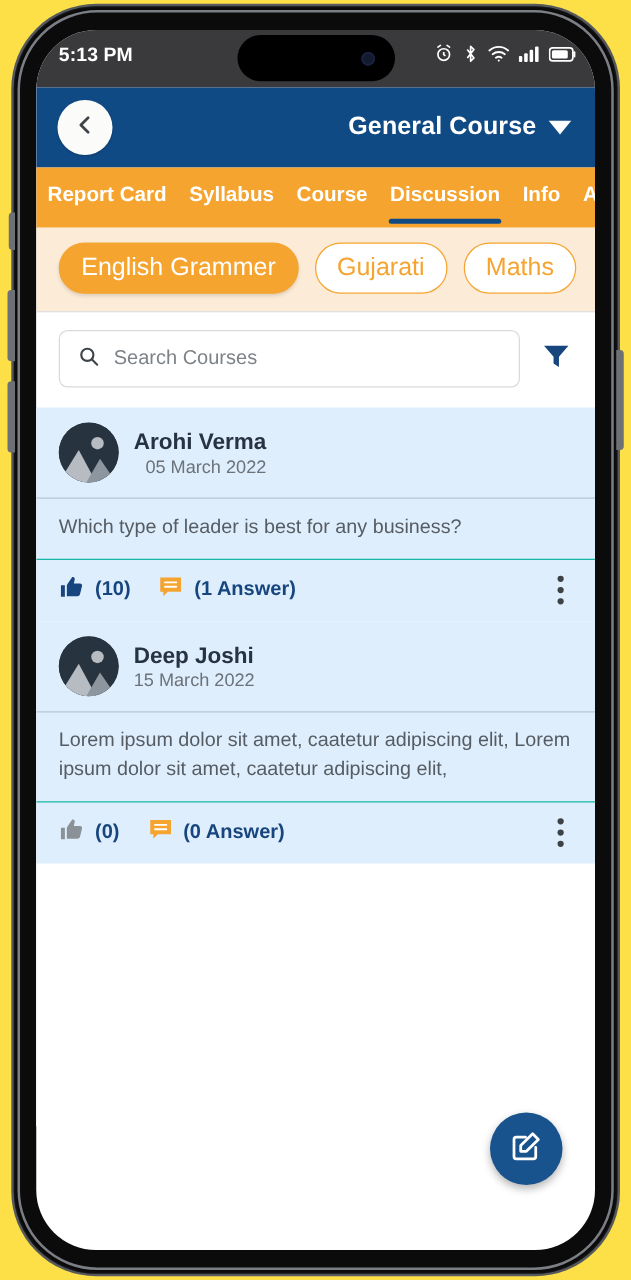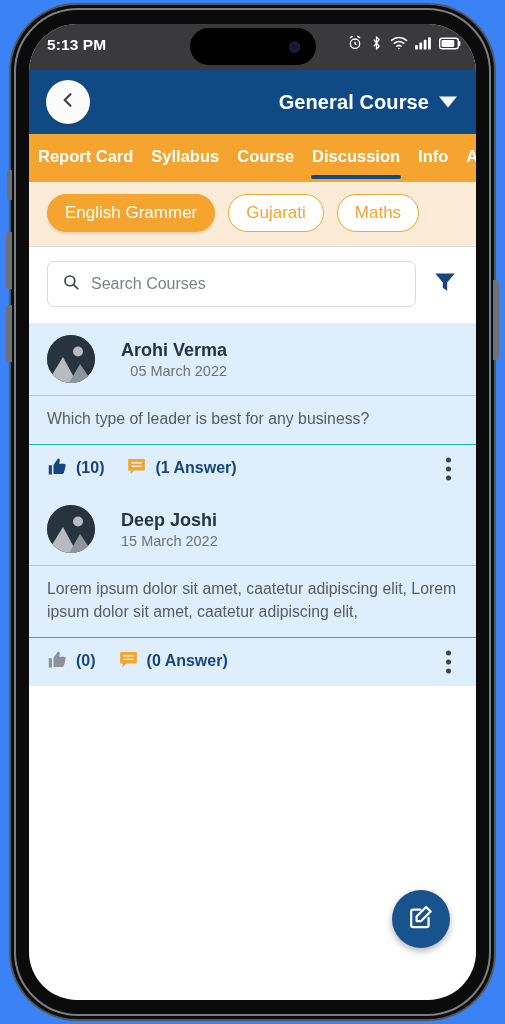--- a/index.html
+++ b/index.html
@@ -5,21 +5,21 @@
   * { box-sizing: border-box; margin: 0; padding: 0; }
   html, body {
     width: 505px; height: 1024px;
     background: #ffffff;
     font-family: "Liberation Sans", sans-serif;
     overflow: hidden;
   }
   .stage {
     position: relative;
     width: 505px; height: 1024px;
-    background: #3b82f6;
+    background: #fde047;
   }
 
   
   .phone-outer {
     position: absolute;
     left: 11px; top: 5px;
     width: 483px; height: 1014px;
     background: #0b0b0c;
     border-radius: 66px;
     box-shadow: 0 0 0 2px #55585c, inset 0 0 2px #2a2c2f;
@@ -162,21 +162,21 @@
     padding: 12px 18px 14px 18px;
     display: flex; align-items: center; gap: 13px;
     border-bottom: 1px solid #d9dde2;
   }
   .chip {
     border: 1.6px solid #f5a430;
     color: #f5a430;
     background: #ffffff;
     border-radius: 22px;
     padding: 8px 17px;
-    font-size: 17px;
+    font-size: 20px;
     cursor: pointer;
     white-space: nowrap;
   }
   .chip.active {
     background: #f5a430;
     color: #ffffff;
     border-color: #f5a430;
     box-shadow: 0 2px 3px rgba(0,0,0,.12);
   }
 
@@ -200,21 +200,21 @@
   .search-ph {
     color: #7c8287;
     font-size: 16px;
   }
   .funnel { cursor: pointer; }
 
   
   .feed { background: #ffffff; }
   .post { background: #dfeefc; }
   .post-head {
-    display: flex; align-items: center; gap: 26px;
+    display: flex; align-items: center; gap: 12px;
     padding: 12px 18px 12px 18px;
   }
   .avatar {
     width: 48px; height: 48px; border-radius: 50%;
     overflow: hidden; flex: 0 0 auto;
     background: #27333f;
   }
   .author {
     color: #273341; font-size: 18px; font-weight: bold;
     line-height: 1.25;

